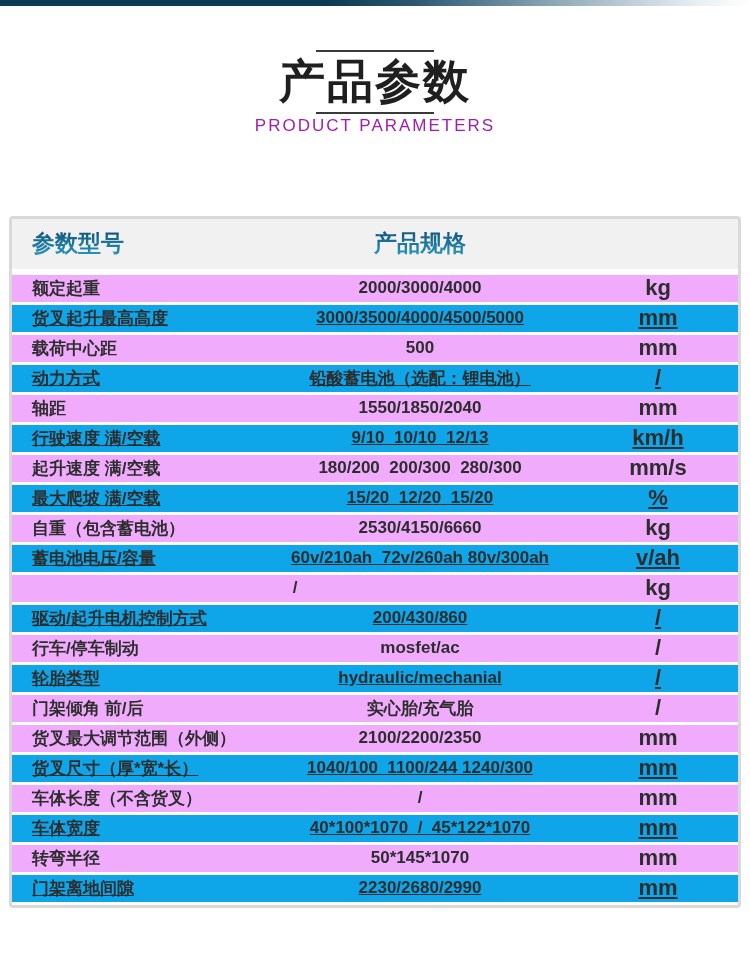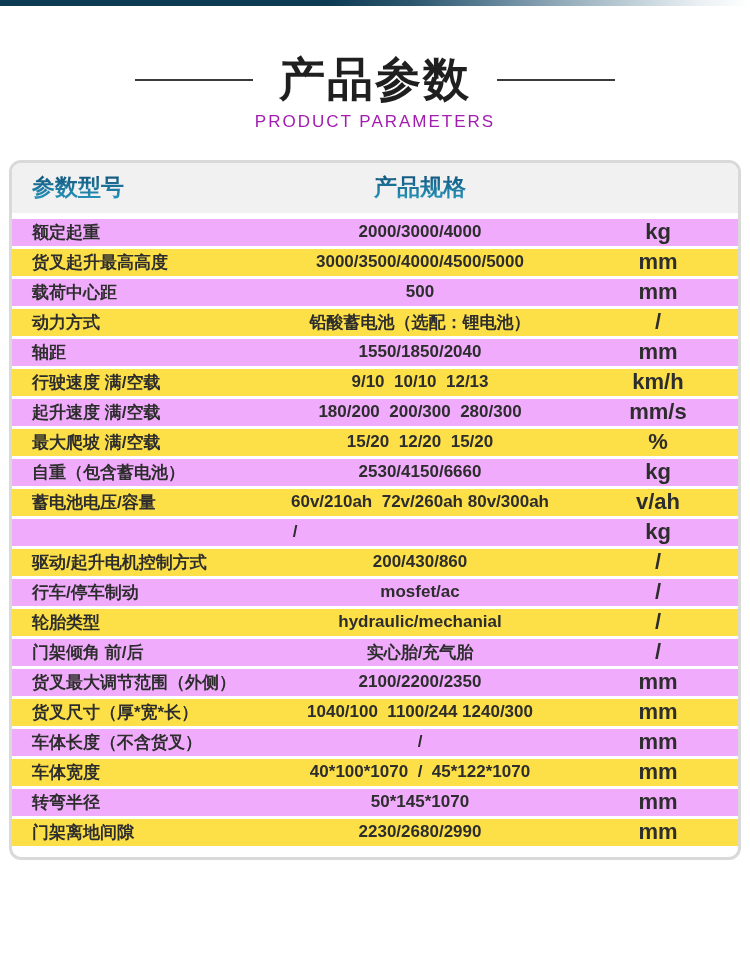--- a/index.html
+++ b/index.html
@@ -10,34 +10,33 @@
   }
   
   .topbar{
     width:750px;height:6px;
     background:linear-gradient(90deg,
       #0e3b54 0%, #0e3b54 44%, #2b566e 55%, #5c8096 65%,
       #93abba 75%, #c3d2da 85%, #e9eff3 93%, #ffffff 100%);
   }
   
   .title-block{margin-top:44px;text-align:center;}
-  .title-row{display:flex;align-items:center;justify-content:center;}
+  .title-row{display:flex;align-items:center;justify-content:center;flex-direction:column;}
   .t-line{width:118px;height:2px;background:#3a3a3a;}
   h1.page-title{
     margin:0 26px;font-size:46px;font-weight:800;color:#1f1f1f;
     letter-spacing:2px;line-height:1.3;
   }
   .subtitle{
     margin-top:2px;font-size:17px;color:#a21caf;letter-spacing:2px;
   }
   
   .spec-card{
-    width:726px;margin:28px auto 0;background:#ffffff;
-    border:3px solid #d9d9d9;border-radius:12px;overflow:hidden;
-    padding-bottom:8px;
+    width:726px;margin:80px auto 0;background:#ffffff;
+    border:3px solid #d9d9d9;border-radius:4px;overflow:hidden;
   }
   .t-header{
     display:flex;align-items:center;height:50px;background:#f1f1f1;
     margin-bottom:6px;font-size:23px;font-weight:800;
   }
   .hdr-text{
     color:#17719a;
   }
   @supports ((-webkit-background-clip:text) or (background-clip:text)){
     .hdr-text{
@@ -46,21 +45,21 @@
     }
   }
   .col-name{width:250px;padding-left:20px;box-sizing:border-box;text-align:left;}
   .col-value{flex:1;text-align:center;white-space:pre;}
   .col-unit{width:160px;text-align:center;}
   .t-row{
     display:flex;align-items:center;height:27px;margin-bottom:3px;
     font-size:17px;font-weight:700;color:#2d2d2d;
   }
   .t-row.odd{background:#f0abfc;}
-  .t-row.even{background:#fde047;}
+  .t-row.even{background:#0ea5e9;text-decoration:underline;}
   .t-row .col-unit{font-size:22px;}
 </style>
 </head>
 <body>
 
 <div class="topbar"></div>
 
 <header class="title-block">
   <div class="title-row">
     <span class="t-line"></span>

